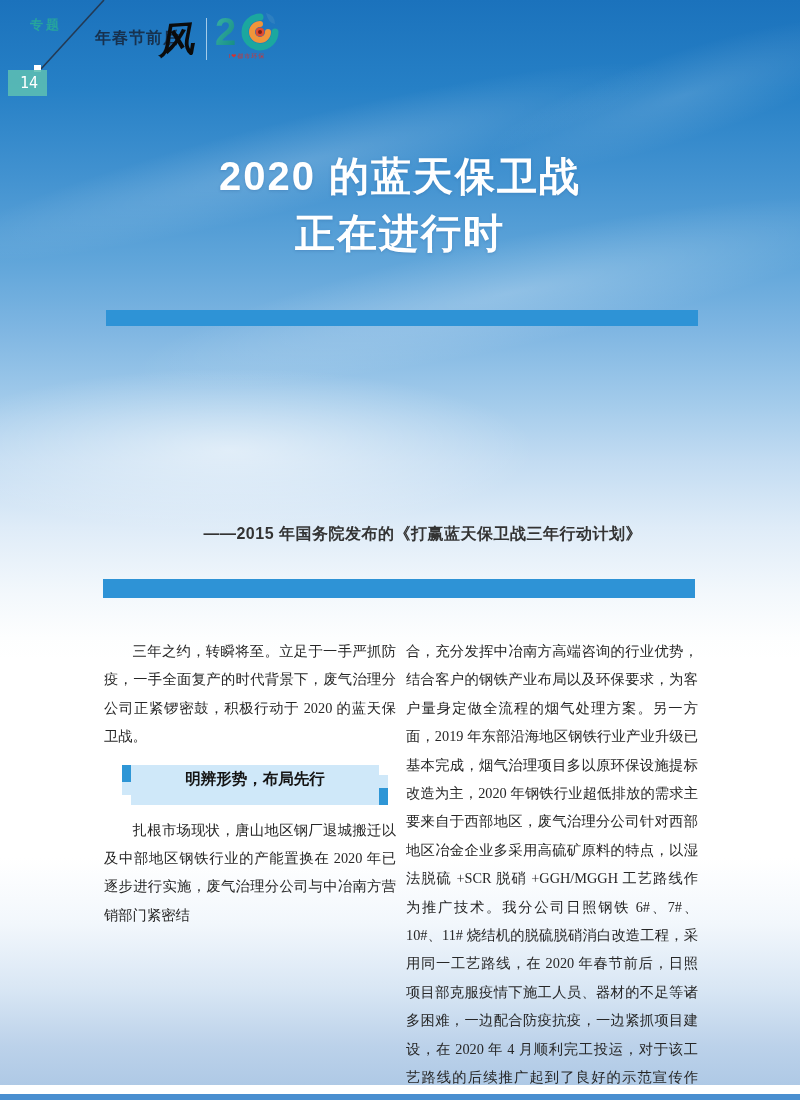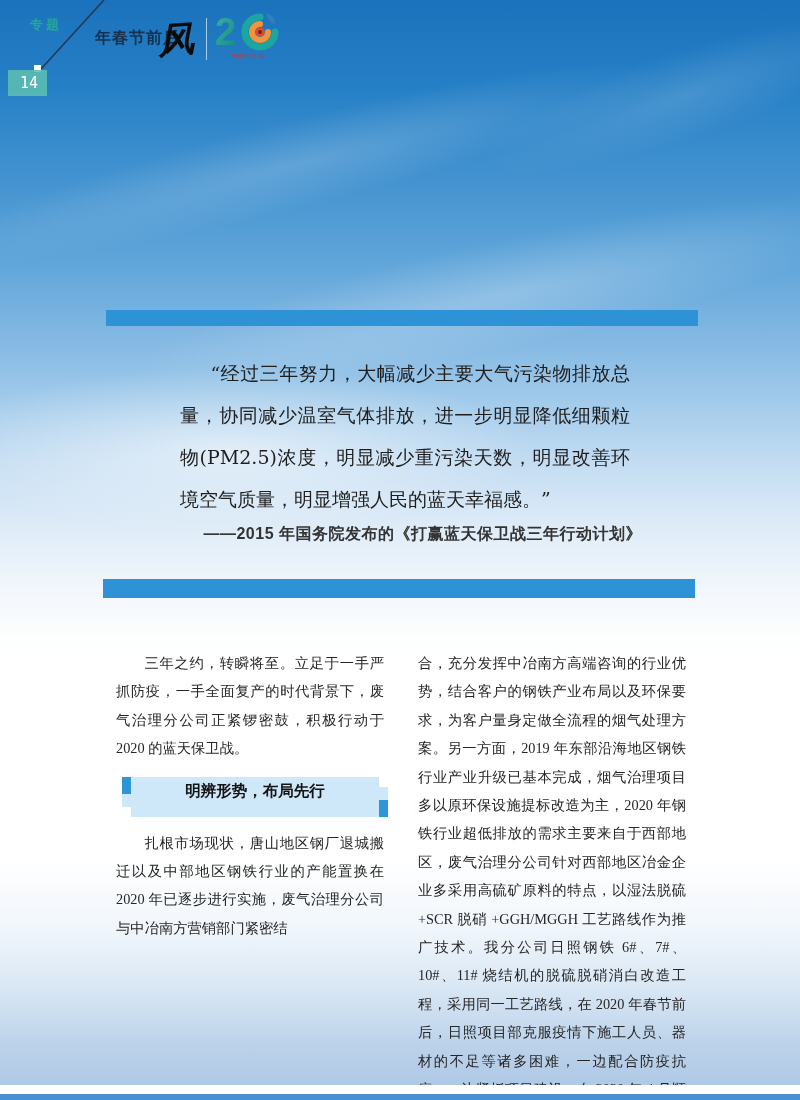--- a/index.html
+++ b/index.html
@@ -50,21 +50,21 @@
     font-family:"DejaVu Serif",serif;font-size:19px;line-height:42px;color:#1e1e1e;
     text-align:justify;text-indent:1.6em;font-weight:500;}
   .quote-attr{position:absolute;left:170px;top:524px;width:472px;margin:0;
     font-size:16px;font-weight:bold;color:#333333;text-align:right;letter-spacing:.5px;}
 
   
   .col{position:absolute;top:637px;width:292px;font-family:"Liberation Serif",serif;
     font-size:14.3px;line-height:28.4px;color:#262626;}
   .col-left{left:104px;}
   .col-right{left:406px;}
-  .col p{margin:12px;text-indent:2em;text-align:justify;}
+  .col p{margin:0;text-indent:2em;text-align:justify;}
   .section-band{position:relative;height:40px;line-height:27px;margin:14px 8px 11px 18px;
     background:#cfe8f9;text-align:center;font-family:"Liberation Sans",sans-serif;
     font-size:15.5px;font-weight:bold;color:#141414;}
   .section-band::before{content:"";position:absolute;left:0;top:0;width:9px;height:17px;background:#2e96d6;}
   .section-band::after{content:"";position:absolute;right:0;bottom:0;width:9px;height:17px;background:#2e96d6;}
   .notch-l{position:absolute;left:0;bottom:0;width:9px;height:10px;background:#ffffff;}
   .notch-r{position:absolute;right:0;top:0;width:9px;height:10px;background:#ffffff;}
 
   
   .bottom-white{position:absolute;left:0;top:1085px;width:800px;height:9px;background:#ffffff;}
@@ -106,23 +106,26 @@
       <circle cx="46" cy="20" r="4.5" fill="#e2492f"></circle>
       <circle cx="46" cy="20" r="2" fill="#7a1f12"></circle>
     </svg>
   </div>
   <div class="anniv-sub">I❤都市环保</div>
 
   <div class="pagenum-box">
     <span class="pagenum">14</span>
   </div>
 
+  <h1 class="hero-title">
+    <span style="display:block">2020 的蓝天保卫战</span>
+    <span style="display:block">正在进行时</span>
+  </h1>
 
   <div class="bar bar-top"></div>
-  <p class="quote-text">“经过三年努力，大幅减少主要大气污染物排放总量，协同减少温室气体排放，进一步明显降低细颗粒物(PM2.5)浓度，明显减少重污染天数，明显改善环境空气质量，明显增强人民的蓝天幸福感。”</p>
   <p class="quote-attr">——2015 年国务院发布的《打赢蓝天保卫战三年行动计划》</p>
   <div class="bar bar-bottom"></div>
 
   <div class="col col-left">
     <p>三年之约，转瞬将至。立足于一手严抓防疫，一手全面复产的时代背景下，废气治理分公司正紧锣密鼓，积极行动于 2020 的蓝天保卫战。</p>
     <div class="section-band">
       <i class="notch-l"></i>
       <i class="notch-r"></i>
       <span>明辨形势，布局先行</span>
     </div>

